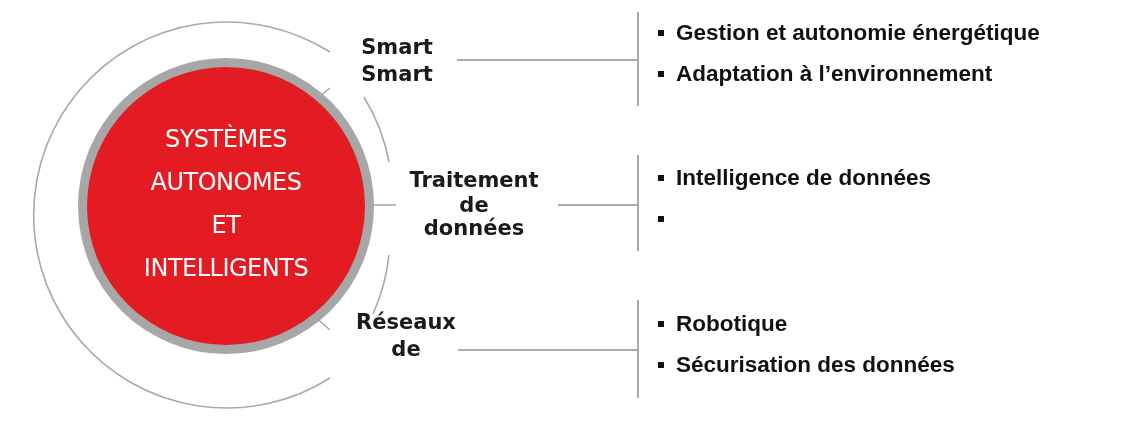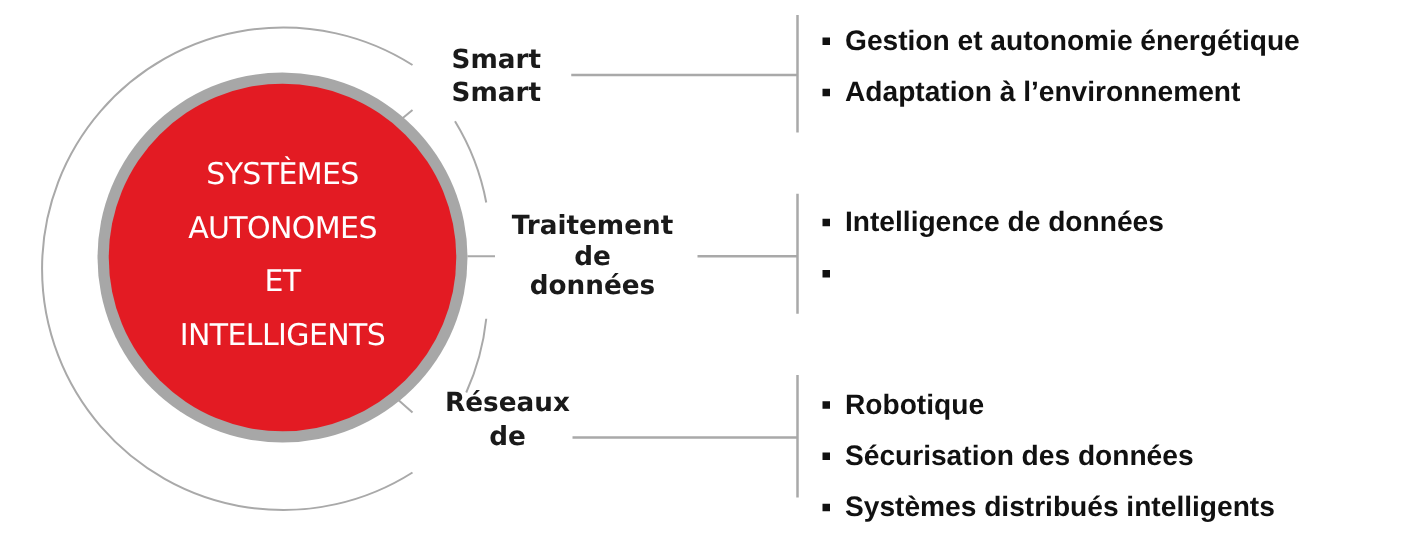--- a/index.html
+++ b/index.html
@@ -85,14 +85,13 @@
 </ul>
 
 <ul class="bullets" style="top:157px;">
   <li><span class="sq"></span><span>Intelligence de données</span></li>
   <li><span class="sq"></span></li>
 </ul>
 
 <ul class="bullets" style="top:287px;margin-top:16px;">
   <li><span class="sq"></span><span>Robotique</span></li>
   <li><span class="sq"></span><span>Sécurisation des données</span></li>
-  <li><span class="sq"></span><span>Systèmes distribués intelligents</span></li>
 </ul>
 
 </body></html>

